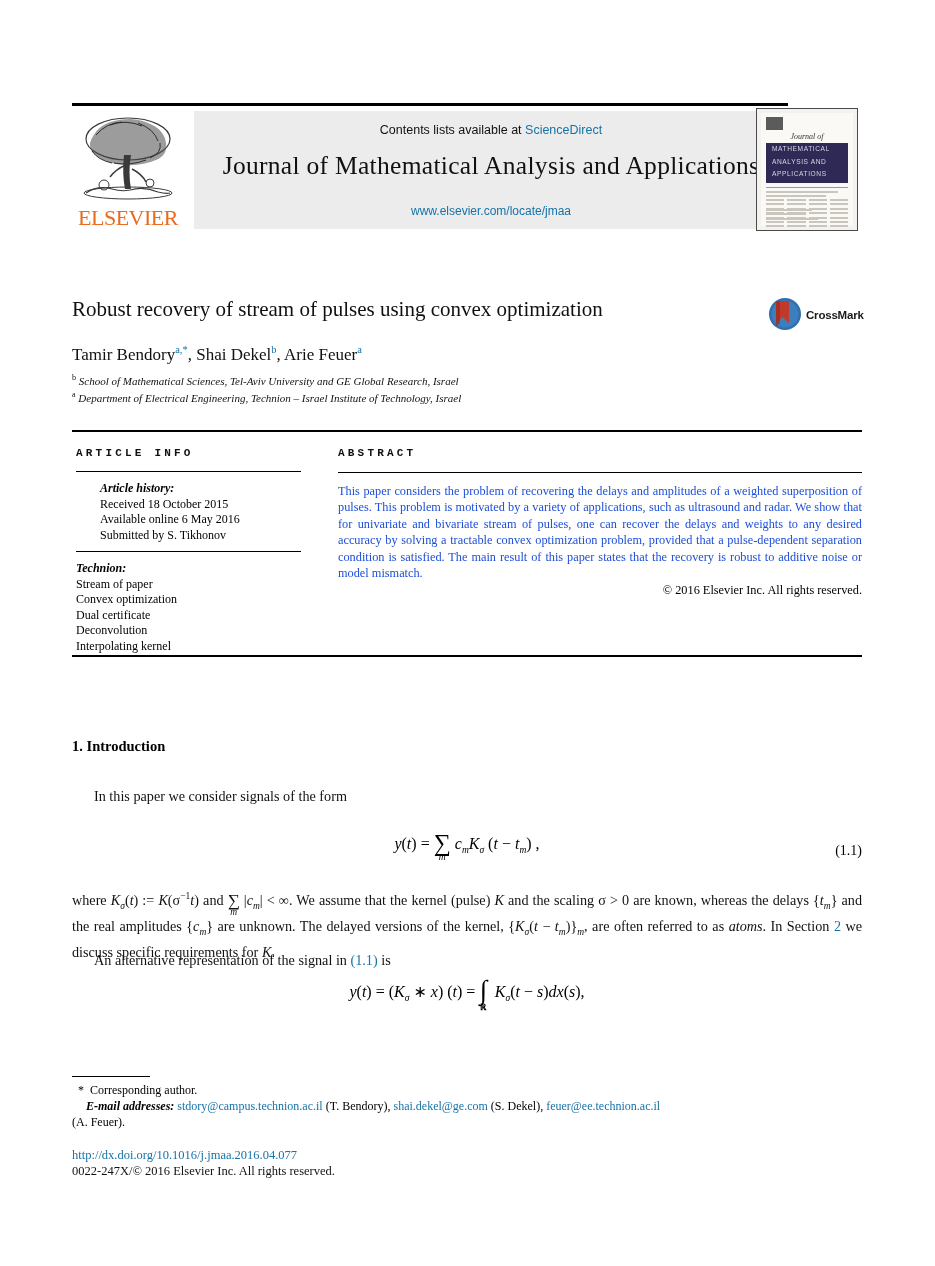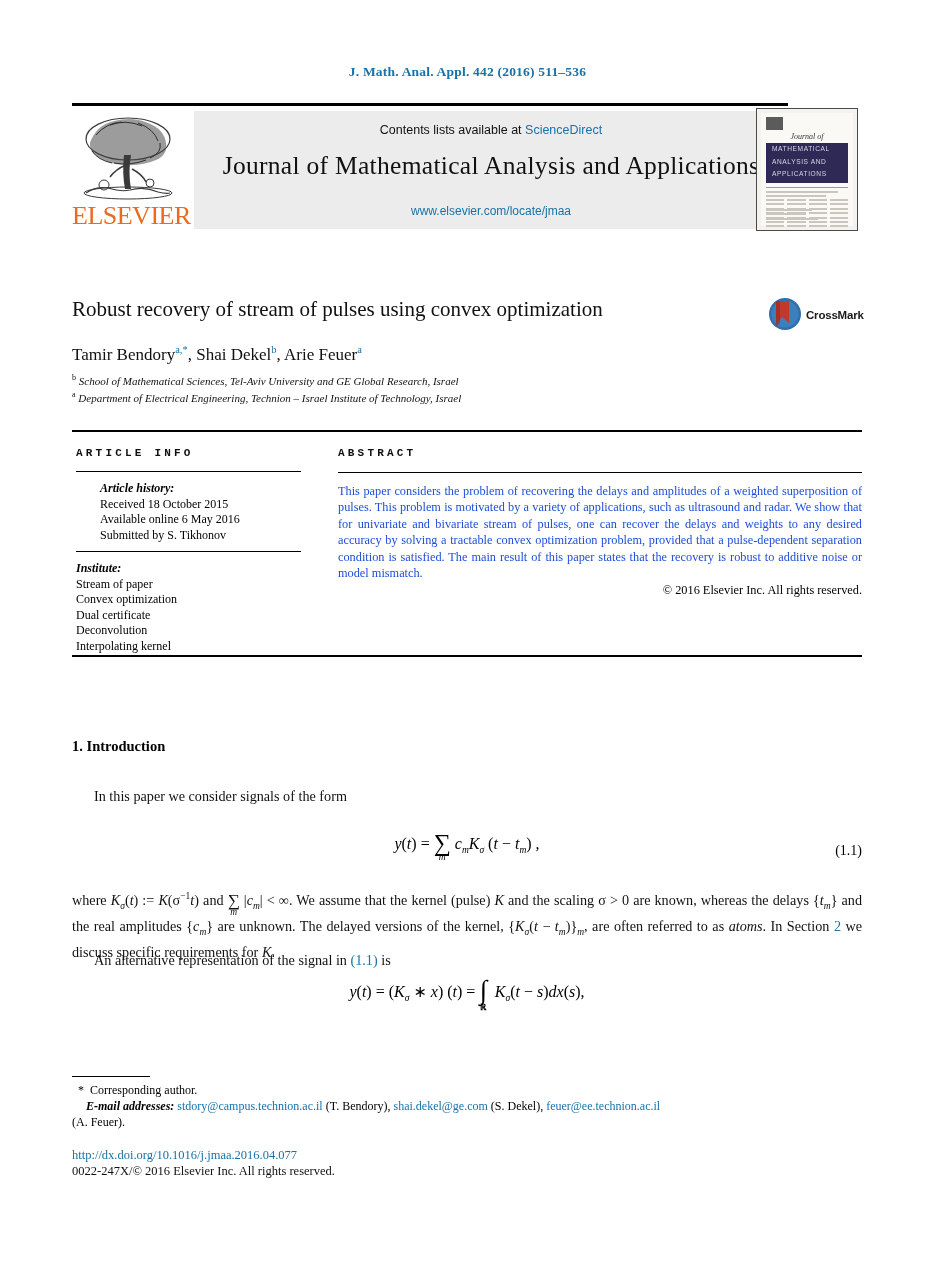--- a/index.html
+++ b/index.html
@@ -53,21 +53,21 @@
     left: 0; top: 8px;
     width: 112px;
     height: 120px;
   }
   .elsevier-word {
     position: absolute;
     left: 0; bottom: 0px;
     width: 112px;
     text-align: center;
     font-family: "Liberation Serif", serif;
-    font-size: 26px;
+    font-size: 22px;
     letter-spacing: -0.5px;
     color: #ea6a1e;
     font-weight: normal;
   }
   .tree-svg { position:absolute; left:4px; top:2px; }
 
   .banner {
     position: absolute;
     left: 122px; top: 8px;
     width: 594px;
@@ -311,21 +311,20 @@
   .intg .big { font-size: 27px; line-height: 14px; font-style: italic; }
   .intg .lim { position:absolute; left:50%; transform:translateX(-50%); top:17px; font-size:9px; font-weight:bold; }
   sub.ms { font-size: 9.5px; font-style: italic; }
   sup.ms { font-size: 9.5px; }
 </style>
 </head>
 <body>
 
 <div class="page">
 
-  <div class="runhead">J. Math. Anal. Appl. 442 (2016) 511–536</div>
 
   <div class="masthead">
     <div class="masthead-rule-top"></div>
 
     <div class="logo-box">
       <svg class="tree-svg" width="104" height="92" viewBox="0 0 104 92">
         <g fill="#3a3a3a">
           <ellipse cx="52" cy="26" rx="42" ry="21" fill="none" stroke="#3a3a3a" stroke-width="1.2"></ellipse>
           <path d="M14 30 q6 -18 24 -22 q18 -5 34 2 q16 6 18 20 q2 12 -10 17 q-14 6 -30 5 q-18 -1 -28 -8 q-9 -6 -8 -14z" fill="#4a4a4a" opacity="0.55"></path>
           <path d="M20 22 q10 -12 26 -13 M34 12 q16 -6 32 1 M62 10 q16 6 20 18 M84 30 q2 10 -10 15 M70 47 q-16 6 -32 3 M36 50 q-14 -3 -20 -12" stroke="#2e2e2e" stroke-width="1" fill="none"></path>
@@ -443,21 +442,21 @@
     <div class="sec-head">ARTICLE INFO</div>
     <div class="thin-rule"></div>
     <div class="hist">
       <div class="it">Article history:</div>
       <div>Received 18 October 2015</div>
       <div>Available online 6 May 2016</div>
       <div>Submitted by S. Tikhonov</div>
     </div>
     <div class="hist-rule"></div>
     <div class="kw">
-      <div class="it">Institute:</div>
+      <div class="it">Technion:</div>
       <div>Stream of paper</div>
       <div>Convex optimization</div>
       <div>Dual certificate</div>
       <div>Deconvolution</div>
       <div>Interpolating kernel</div>
     </div>
   </div>
 
   <div class="abscol">
     <div class="sec-head">ABSTRACT</div>

